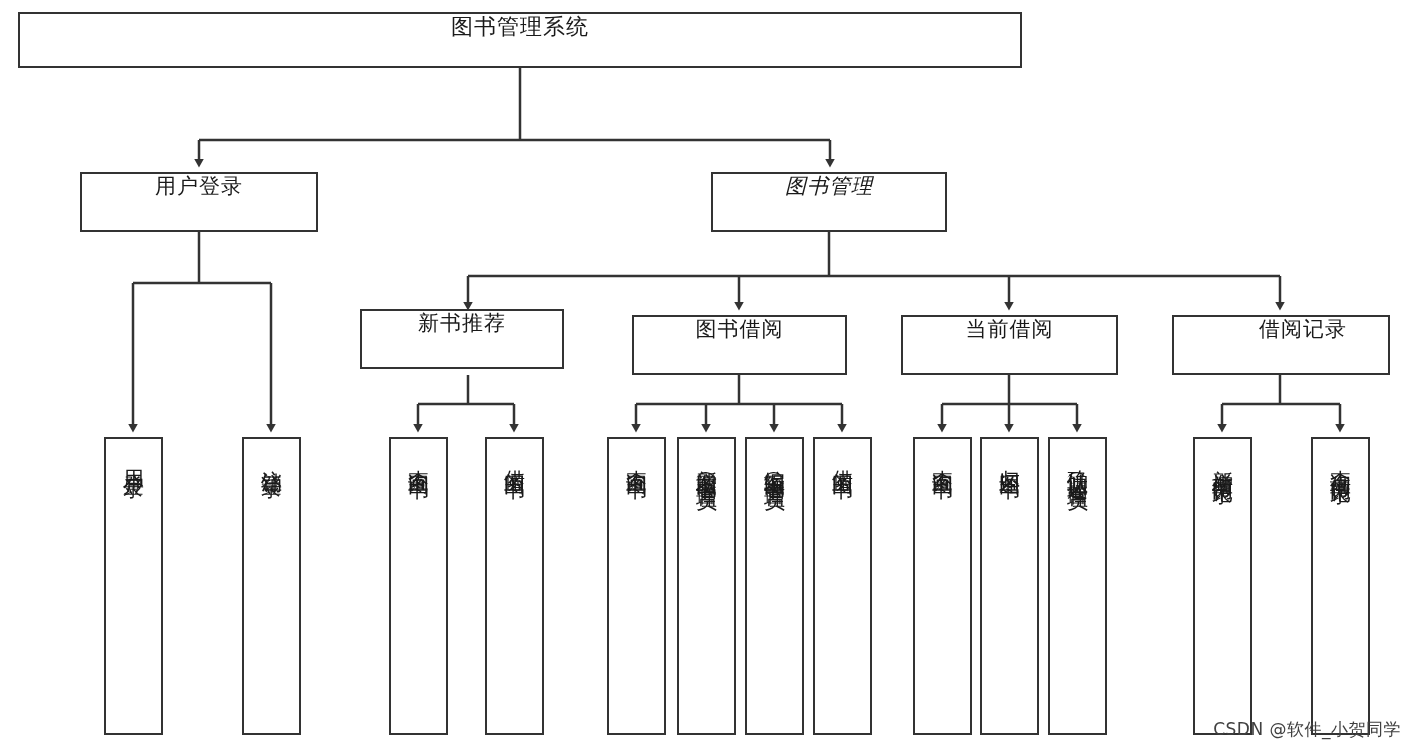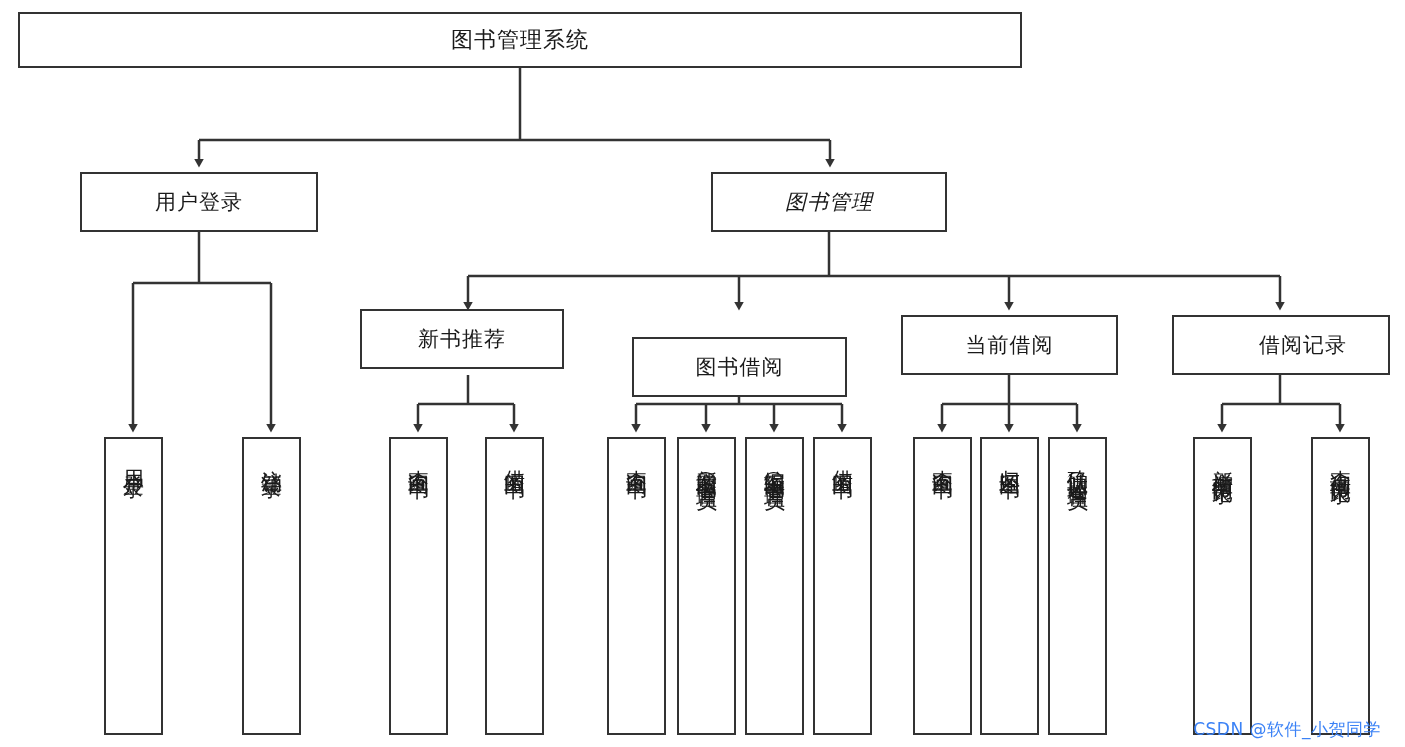--- a/index.html
+++ b/index.html
@@ -24,21 +24,21 @@
     width: 1405px;
     height: 747px;
     pointer-events: none;
   }
   .node {
     position: absolute;
     box-sizing: border-box;
     background: #ffffff;
     border: 2.5px solid #333333;
     display: flex;
-    align-items: center;
+    align-items: flex-start;
     justify-content: center;
     color: #1a1a1a;
   }
   .node .lbl {
     display: block;
     text-align: center;
     line-height: 1.18;
   }
   
   .node.horiz .lbl {
@@ -58,24 +58,24 @@
   .node.vert .lbl {
     writing-mode: vertical-rl;
     text-orientation: upright;
     font-size: 21px;
     line-height: 1.05;
     letter-spacing: 3px;
     white-space: nowrap;
   }
   .watermark {
     position: absolute;
-    right: 24px;
+    right: 4px;
     bottom: 6px;
     font-size: 17px;
-    color: #3b82f6;
+    color: #404040;
     letter-spacing: 0.5px;
     white-space: nowrap;
     z-index: 5;
   }
 </style>
 </head>
 <body>
 
 <div id="canvas">
 
@@ -136,21 +136,21 @@
   <div class="node horiz" style="left:80px; top:172px; width:238px; height:60px;">
     <span class="lbl">用户登录</span>
   </div>
   <div class="node horiz" style="left:711px; top:172px; width:236px; height:60px;font-style:italic;">
     <span class="lbl">图书管理</span>
   </div>
 
   <div class="node horiz" style="left:360px; top:309px; width:204px; height:60px;">
     <span class="lbl">新书推荐</span>
   </div>
-  <div class="node horiz" style="left:632px; top:315px; width:215px; height:60px;margin-top:22px;">
+  <div class="node horiz" style="left:632px; top:315px; width:215px; height:60px;">
     <span class="lbl">图书借阅</span>
   </div>
   <div class="node horiz" style="left:901px; top:315px; width:217px; height:60px;">
     <span class="lbl">当前借阅</span>
   </div>
   <div class="node horiz" style="left:1172px; top:315px; width:218px; height:60px;padding-left:44px;">
     <span class="lbl">借阅记录</span>
   </div>
 
   <div class="node vert" style="left:104px; top:437px; width:59px; height:298px;">

